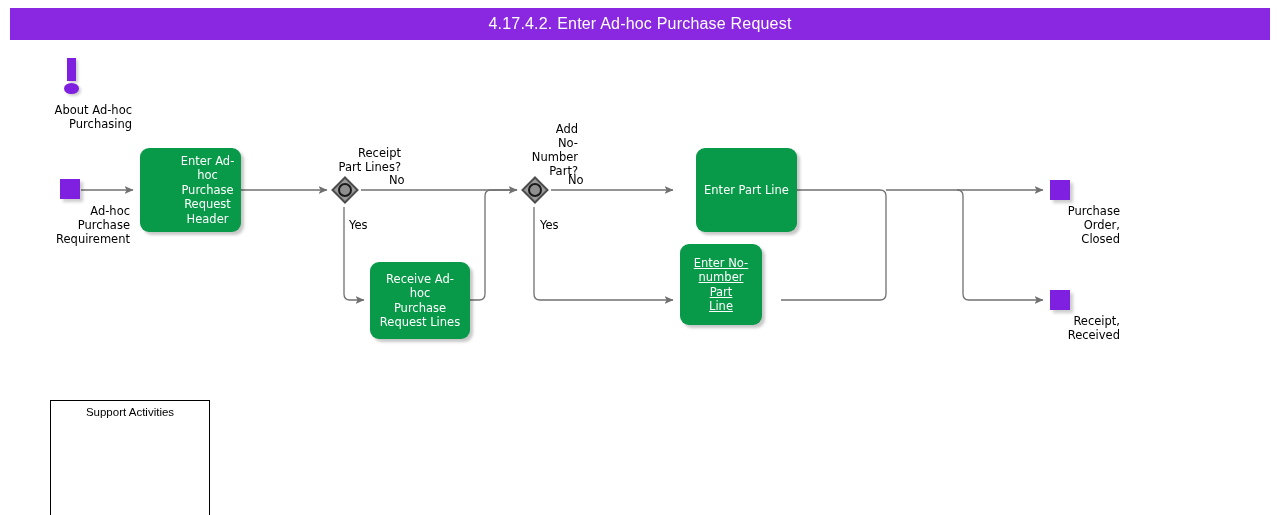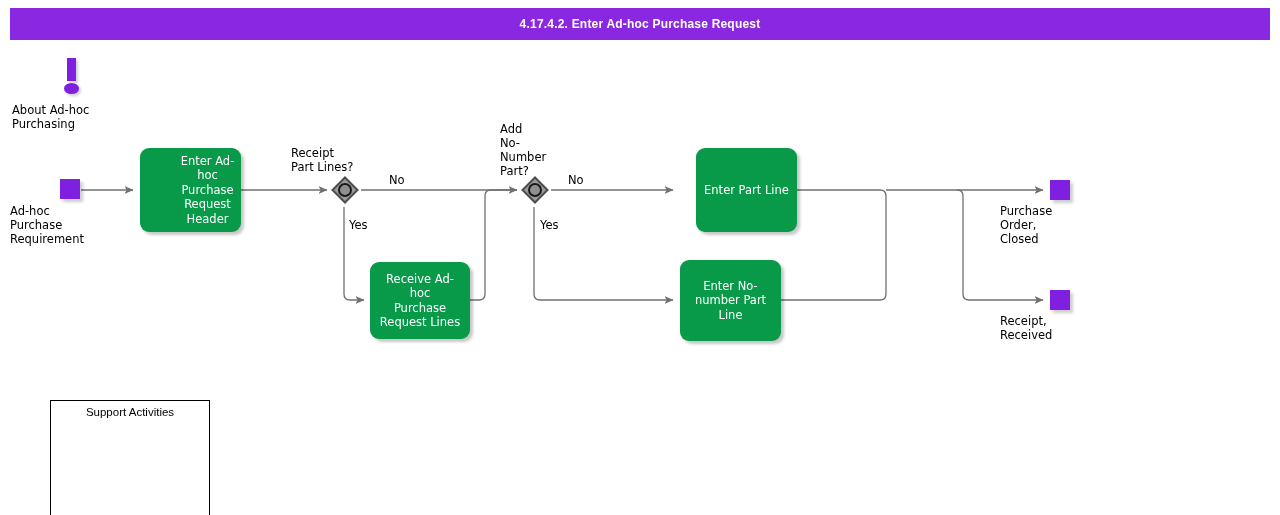--- a/index.html
+++ b/index.html
@@ -23,22 +23,22 @@
     top: 8px;
     width: 1260px;
     height: 32px;
     background: #8A27E0;
     display: flex;
     align-items: center;
     justify-content: center;
   }
   #title-bar .title-text {
     color: #ffffff;
-    font-size: 12px;
-    font-weight: bold;
+    font-size: 16px;
+    font-weight: normal;
     font-family: "Liberation Sans", sans-serif;
     letter-spacing: .2px;
   }
 
   
   .node { position: absolute; }
 
   
   .activity {
     background: #089949;
@@ -62,21 +62,21 @@
     height: 20px;
     background: #7F1FE0;
     box-shadow: 3px 3px 3px rgba(0,0,0,0.20);
   }
 
   
   .caption {
     position: absolute;
     font-size: 11.5px;
     line-height: 1.22;
-    text-align: left;
+    text-align: right;
     color: #000000;
     white-space: pre-line;
   }
   .edge-label {
     position: absolute;
     font-size: 11.5px;
     color: #000000;
     text-align: center;
     white-space: nowrap;
   }
@@ -219,21 +219,21 @@
 </div>
 <div class="caption" style="left:500px; top:122px; width:78px;">Add
 No-
 Number
 Part?</div>
 <div class="edge-label" style="left:568px; top:173px;">No</div>
 <div class="edge-label" style="left:540px; top:218px;">Yes</div>
 
 <div class="activity node" style="left:680px; top:148px; width:101px; height:84px;margin-left:16px;">Enter Part Line</div>
 
-<div class="activity node" style="left:680px; top:260px; width:101px; height:81px;">Enter No-
+<div class="activity node" style="left:680px; top:244px; width:82px; height:81px;text-decoration:underline;">Enter No-
 number Part
 Line</div>
 
 <div class="terminator node" style="left:1050px; top:180px;"></div>
 <div class="caption" style="left:1000px; top:204px; width:120px;">Purchase
 Order,
 Closed</div>
 
 <div class="terminator node" style="left:1050px; top:290px;"></div>
 <div class="caption" style="left:1000px; top:314px; width:120px;">Receipt,

